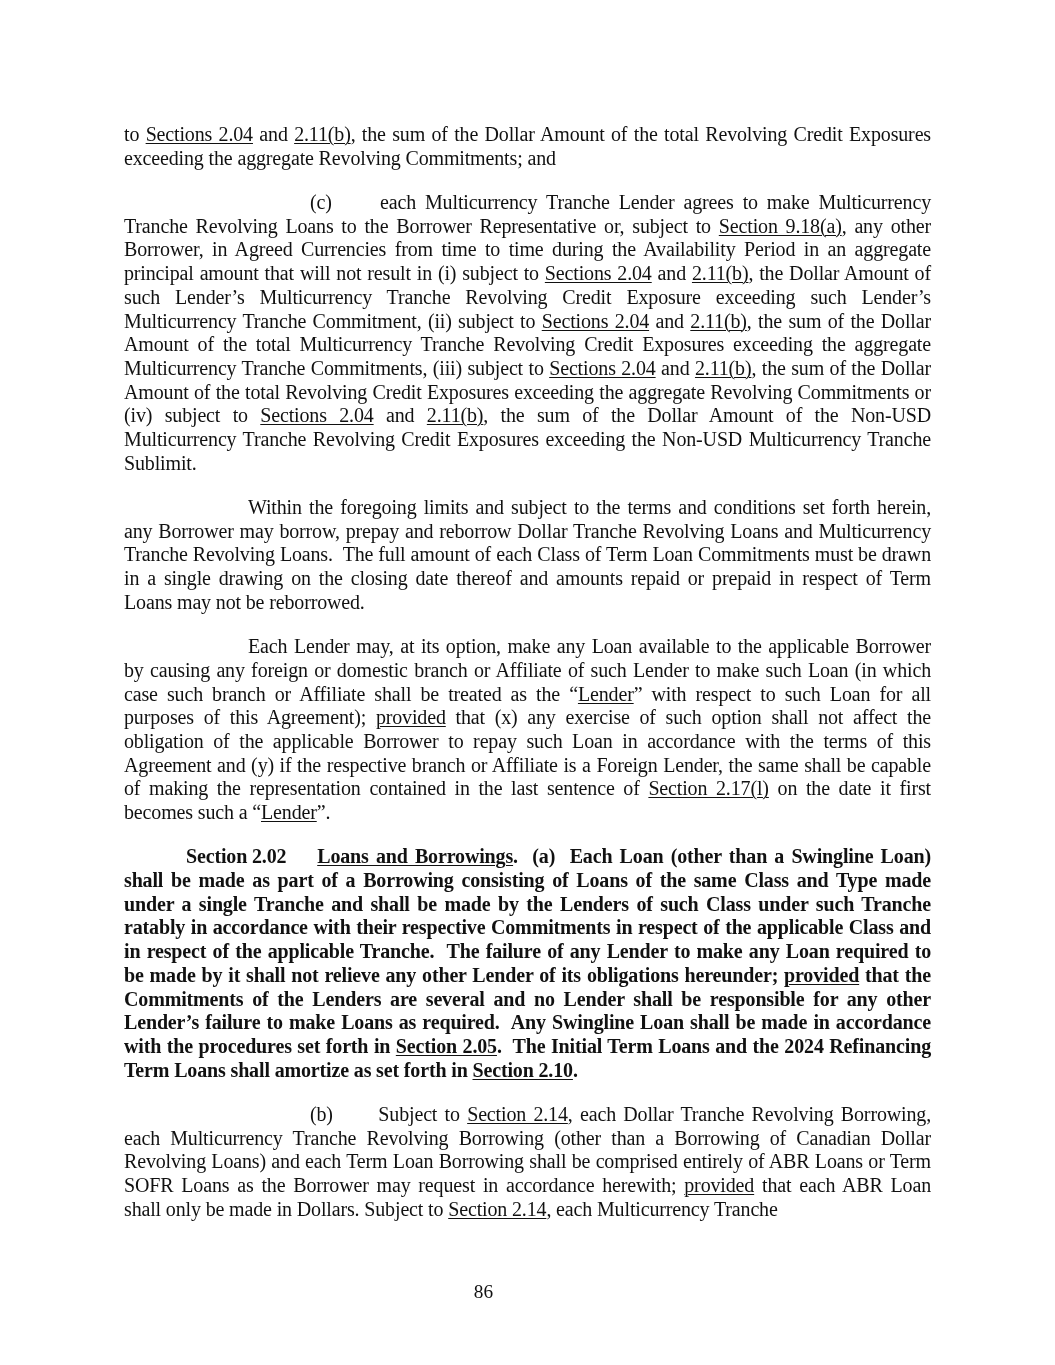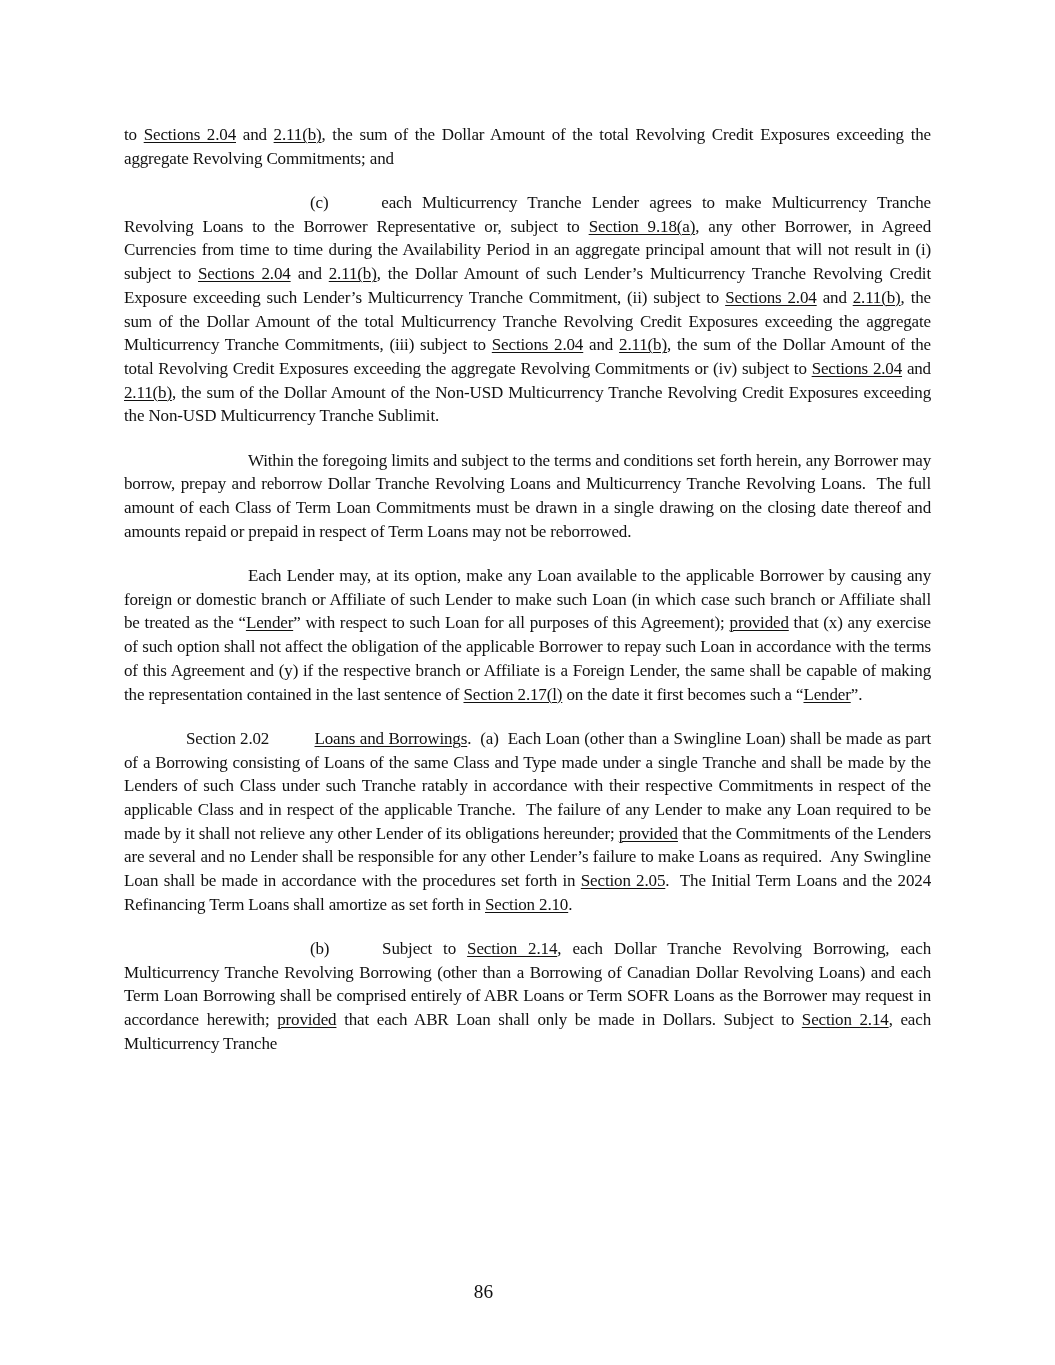--- a/index.html
+++ b/index.html
@@ -1,26 +1,26 @@
 <!DOCTYPE html>
 <html><head>
 <meta charset="utf-8">
 <style>
   html, body { margin: 0; padding: 0; background: #ffffff; }
   body { width: 1055px; height: 1365px; position: relative; overflow: hidden; }
   .page {
     position: absolute; left: 124px; top: 123px; width: 807px;
-    font-family: "Liberation Serif", serif; font-size: 17px; line-height: 23.7px;
+    font-family: "Liberation Serif", serif; font-size: 20px; line-height: 23.7px;
     color: #111111; text-align: justify; letter-spacing: -0.15px;
   }
   .para { margin: 0 0 20.6px 0; }
   .u { text-decoration: underline; text-underline-offset: 2px; text-decoration-thickness: 1px; }
   .ind-deep { text-indent: 186px; }
   .ind-mid { text-indent: 124px; }
-  .ind-sec { text-indent: 62px; }
+  .ind-sec { text-indent: 62px; font-weight: bold; }
   .tab-label { display: inline-block; width: 61px; text-indent: 0; }
   .sec-num { display: inline-block; width: 124px; text-indent: 0; }
   .page-num {
     position: absolute; left: 0; width: 967px; top: 1281px; text-align: center;
     font-family: "Liberation Serif", serif; font-size: 19.3px; color: #111111;
   }
 </style>
 </head>
 <body>
 

